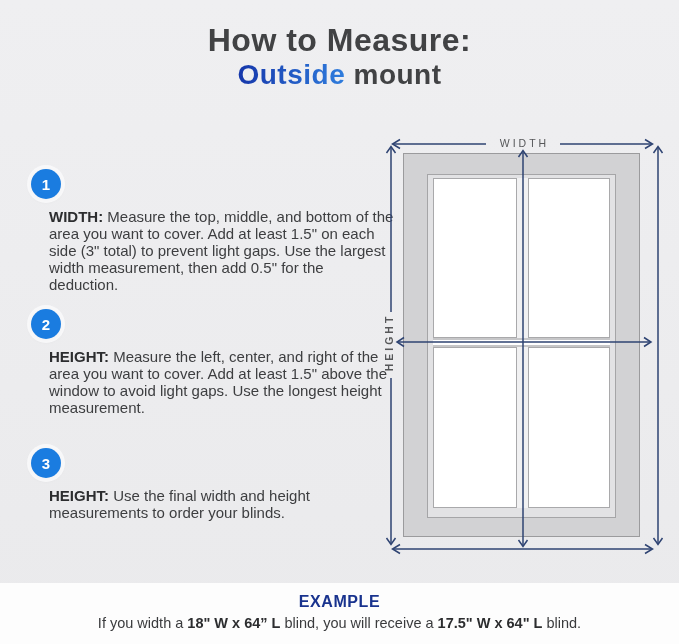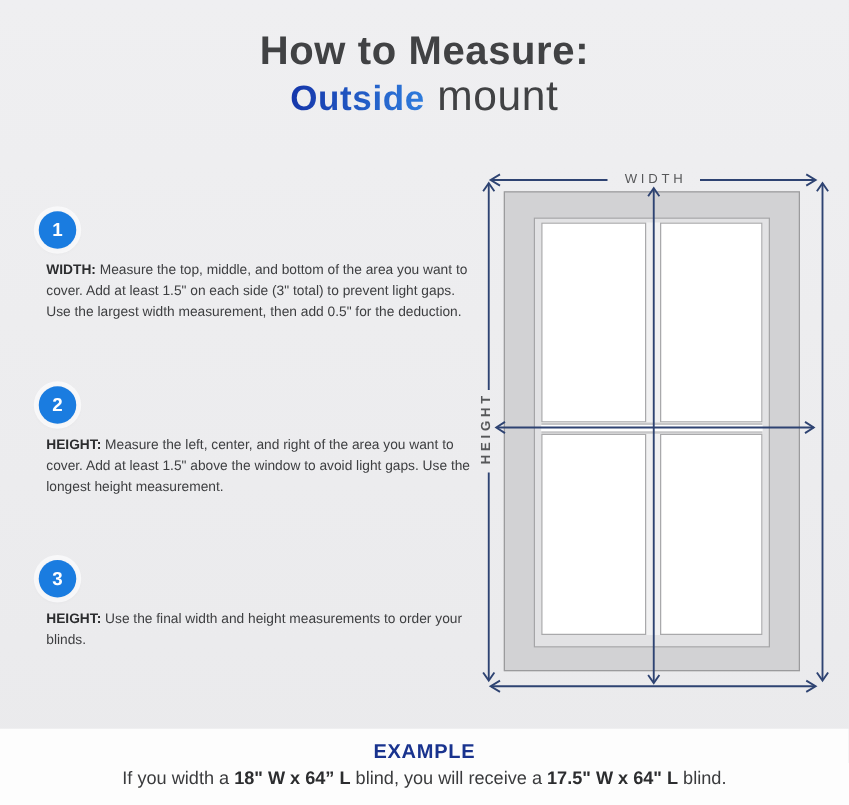--- a/index.html
+++ b/index.html
@@ -20,36 +20,36 @@
   .title-line1 { font-size:32px; font-weight:700; color:#414244; letter-spacing:.5px; }
   .title-line2 { margin-top:2px; }
   .title-highlight { font-size:28px; font-weight:700; color:#1d4ec4; letter-spacing:.5px; }
   @supports (-webkit-background-clip: text) {
     .title-highlight {
       background:linear-gradient(90deg,#1536aa 0%, #2f7ddd 100%);
       -webkit-background-clip:text; background-clip:text;
       -webkit-text-fill-color:transparent;
     }
   }
-  .title-suffix { font-size:34px; font-weight:400; color:#414244; letter-spacing:.5px; }
+  .title-suffix { font-size:28px; font-weight:700; color:#414244; letter-spacing:.5px; }
 
   
   .step { position:absolute; left:29px; width:355px; }
   .step-badge {
     width:30px; height:30px; border-radius:50%;
     background:#1a7ce0; color:#fff;
     font-size:15px; font-weight:700;
     display:flex; align-items:center; justify-content:center;
     box-shadow:0 0 0 4px rgba(250,250,251,.85), 0 1px 5px rgba(0,0,0,.18);
     margin-left:2px;
   }
   .step-text {
-    margin-top:9px; margin-left:8px;
+    margin-top:9px; margin-left:20px;
     width:348px;
-    font-size:11px; line-height:17px; color:#3d3e40;
+    font-size:15px; line-height:17px; color:#3d3e40;
   }
   .step-text strong { color:#2c2d2f; font-weight:700; }
   .s1 { top:169px; }
   .s2 { top:309px; }
   .s3 { top:448px; }
 
   
   .diagram { position:absolute; left:380px; top:130px; width:292px; height:430px; }
   .win-outer {
     position:absolute; left:23px; top:23px; width:237px; height:384px;

